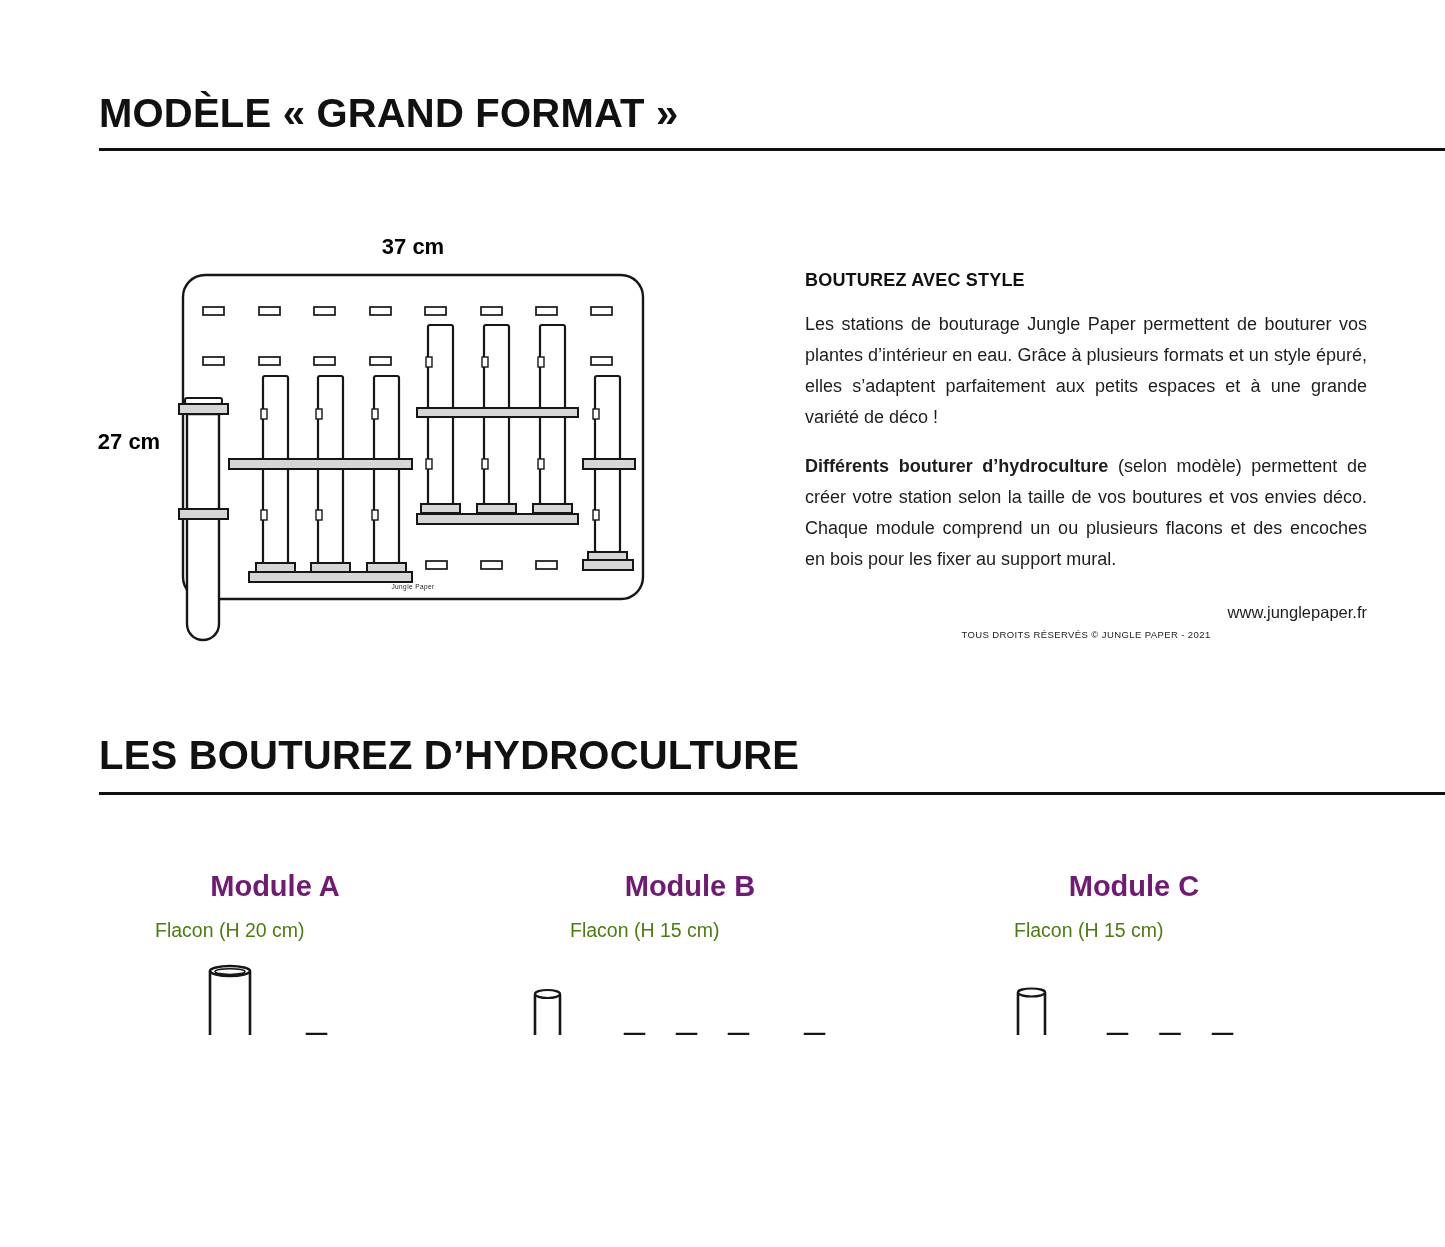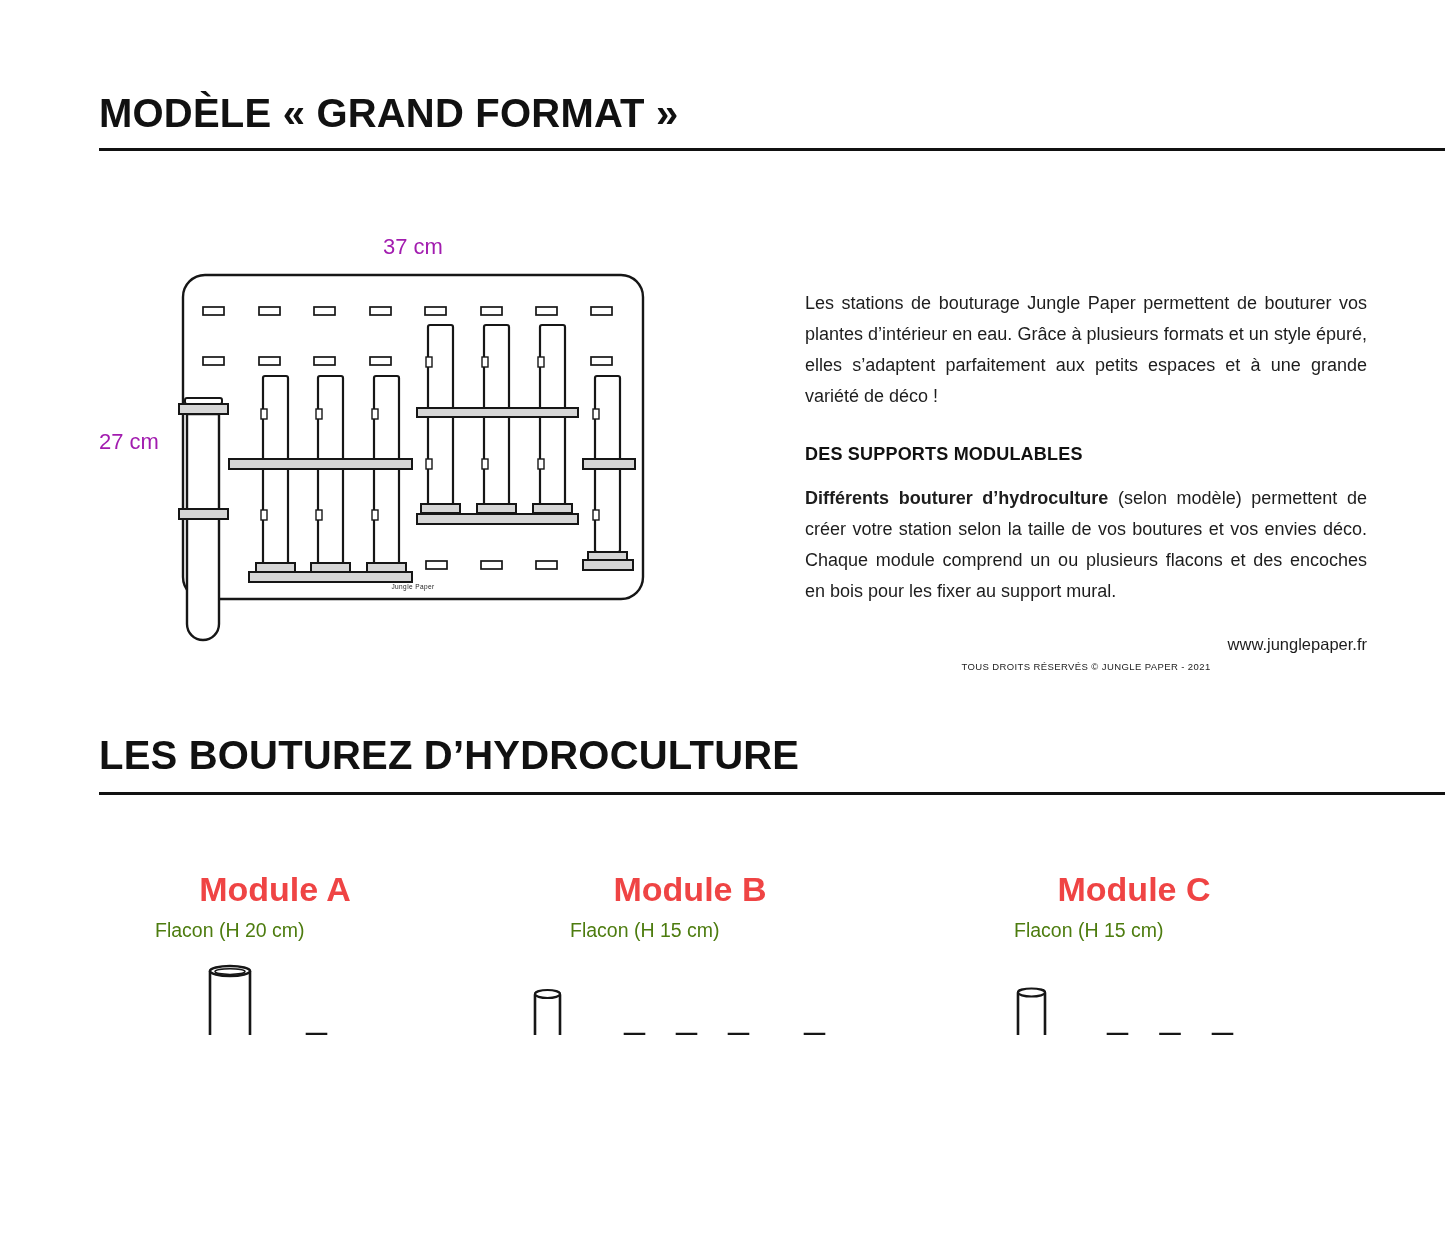--- a/index.html
+++ b/index.html
@@ -1,27 +1,27 @@
 <!DOCTYPE html>
 <html><head>
 <meta charset="utf-8">
 <style>
   html,body{margin:0;padding:0;background:#ffffff;}
   #page{position:relative;width:1445px;height:1008px;background:#fff;overflow:hidden;
         font-family:"Liberation Sans",sans-serif;color:#161616;margin-top:27px;}
   .abs{position:absolute;}
   .h1{font-size:40px;font-weight:800;letter-spacing:.2px;color:#111;white-space:nowrap;}
   .rule{height:3px;background:#111;}
-  .dim{font-size:22px;color:#a21caf;text-align:center;}
+  .dim{font-size:22px;color:#000000;text-align:center;font-weight:bold;}
   .info{width:562px;}
   .info-h{font-size:18px;font-weight:700;color:#111;letter-spacing:.2px;}
   .info-p{font-size:18px;line-height:31px;text-align:justify;color:#1d1d1d;}
   .site{font-size:16.5px;color:#1d1d1d;text-align:right;}
   .copy{font-size:9.5px;color:#222;text-align:right;letter-spacing:.4px;}
-  .mod-title{font-size:34px;font-weight:700;text-align:center;color:#ef4444;}
+  .mod-title{font-size:29px;font-weight:700;text-align:center;color:#701a75;}
   .mod-sub{font-size:19.5px;color:#4d7c0f;}
   .plus{font-size:44px;font-weight:700;color:#111;text-align:center;line-height:1;}
   .count{font-size:26px;font-weight:700;color:#111;text-align:center;}
   svg .ln{fill:#ffffff;stroke:#161616;}
   svg .gray{fill:#d6d6d6;stroke:#161616;}
   svg text{font-family:"Liberation Sans",sans-serif;}
 </style>
 </head>
 <body>
 
@@ -108,22 +108,22 @@
     <g>
       <path class="ln" d="M97,192 V402 a16,16 0 0 0 32,0 V192 Z" stroke-width="2.4"></path>
       <rect class="ln" x="95" y="176" width="37" height="6" rx="2" stroke-width="2"></rect>
       <rect class="gray" x="89" y="182" width="49" height="10" stroke-width="2"></rect>
       <rect class="gray" x="89" y="287" width="49" height="10" stroke-width="2"></rect>
     </g>
     <text x="323" y="367" font-size="6.5" text-anchor="middle" fill="#222" letter-spacing="0.4">Jungle Paper</text>
   </svg>
 
   <div class="abs info" style="left:805px;top:243px;">
+    <div class="info-h">BOUTUREZ AVEC STYLE</div>
     <div class="info-p" style="margin-top:18px;">Les stations de bouturage Jungle Paper permettent de bouturer vos plantes d’intérieur en eau. Grâce à plusieurs formats et un style épuré, elles s’adaptent parfaitement aux petits espaces et à une grande variété de déco !</div>
-    <div class="info-h" style="margin-top:32px;">DES SUPPORTS MODULABLES</div>
     <div class="info-p" style="margin-top:18px;"><strong>Différents bouturer d’hydroculture</strong><span> (selon modèle) permettent de créer votre station selon la taille de vos boutures et vos envies déco. Chaque module comprend un ou plusieurs flacons et des encoches en bois pour les fixer au support mural.</span></div>
     <div class="site" style="margin-top:28px;">www.junglepaper.fr</div>
     <div class="copy" style="margin-top:7px;text-align:center;">TOUS DROITS RÉSERVÉS © JUNGLE PAPER - 2021</div>
   </div>
 
   <div class="abs h1" style="left:99px;top:706px;">LES BOUTUREZ D’HYDROCULTURE</div>
   <div class="abs rule" style="left:99px;top:765px;width:1346px;"></div>
 
   <div class="abs mod-title" style="left:155px;top:843px;width:240px;">Module A</div>
   <div class="abs mod-sub" style="left:155px;top:892px;width:240px;">Flacon (H 20 cm)</div>

